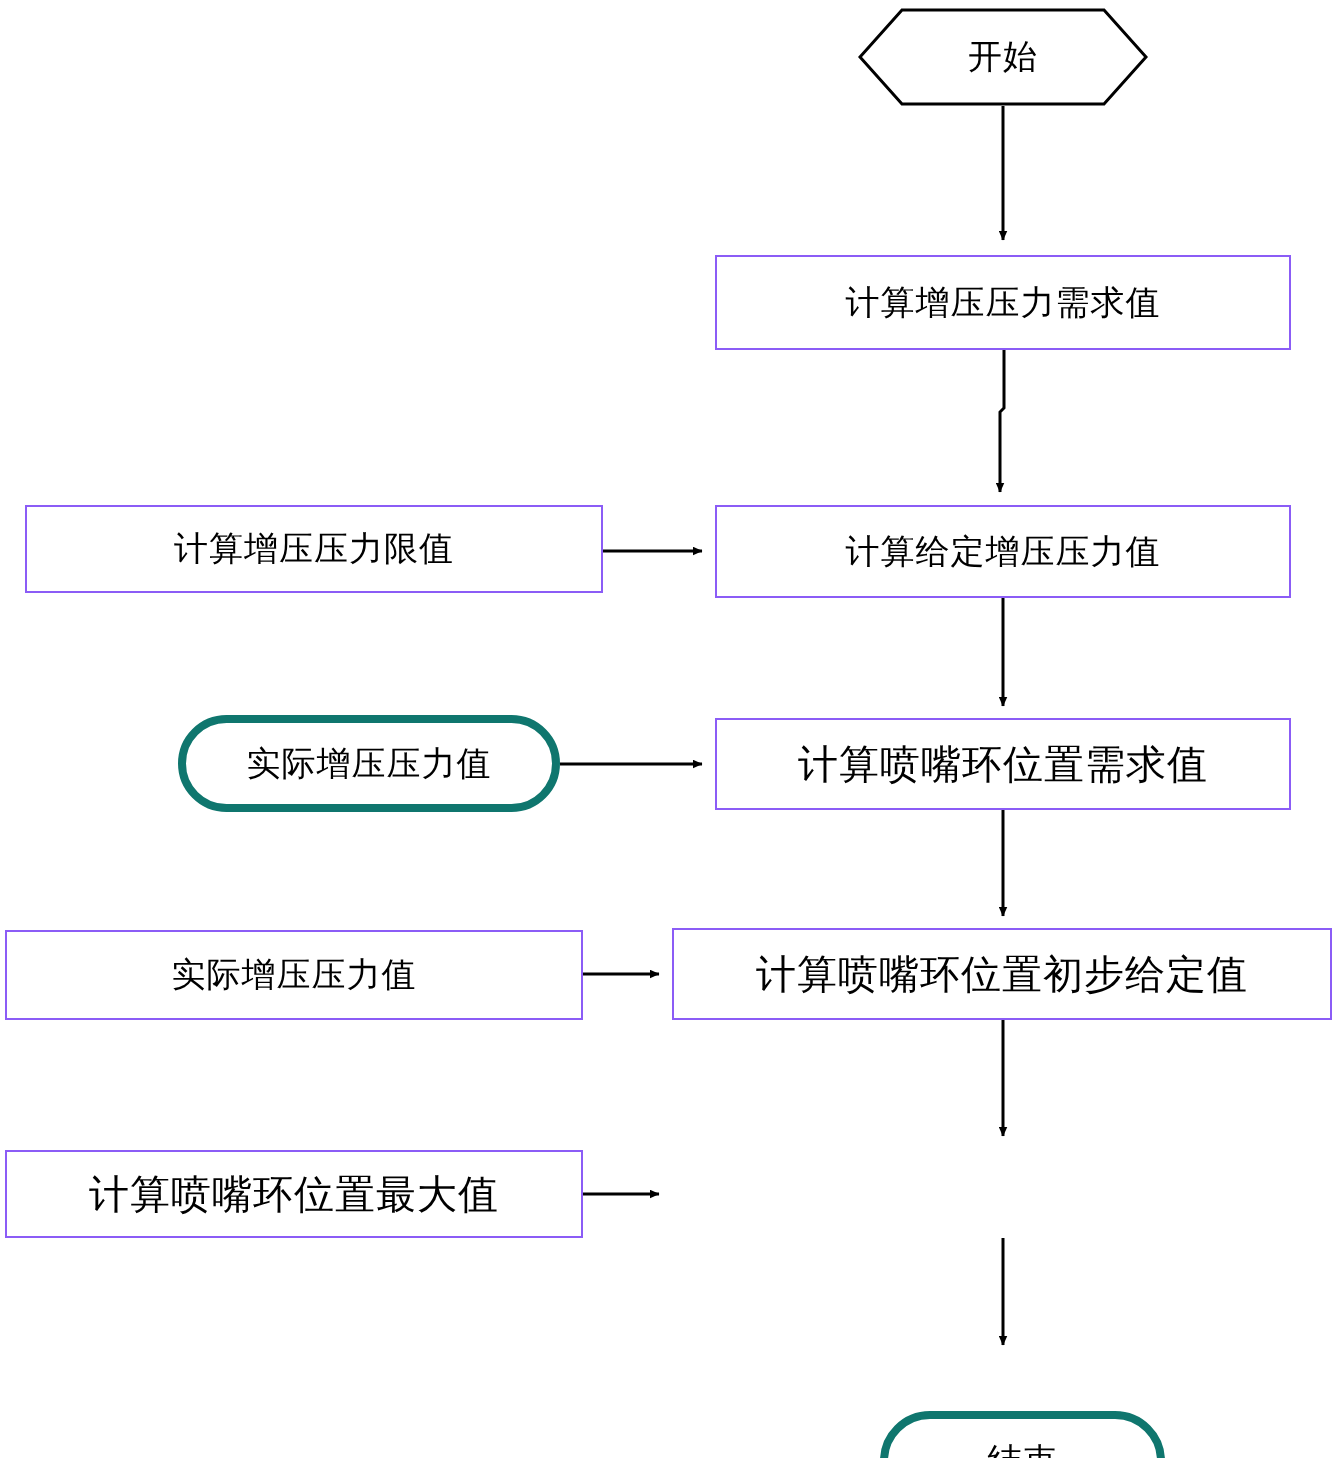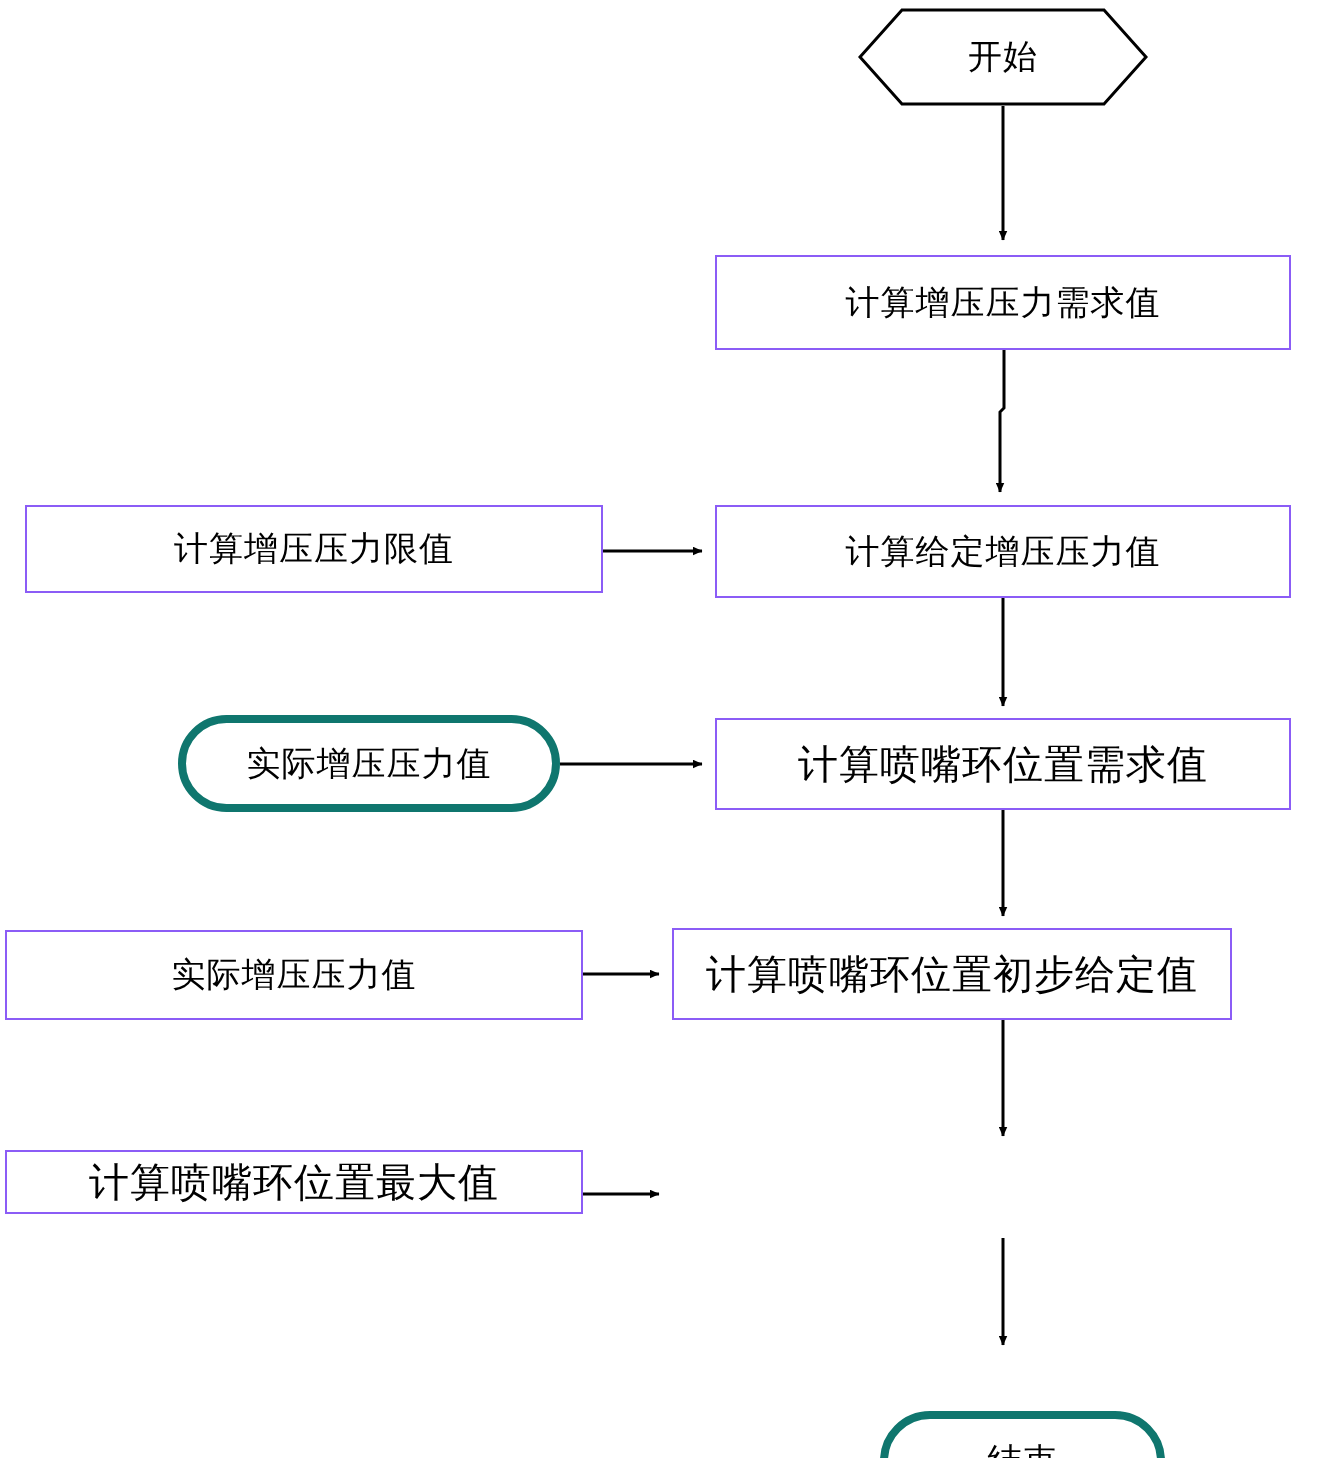--- a/index.html
+++ b/index.html
@@ -141,25 +141,25 @@
   </div>
 
   <div class="node node-rect" style="left:715px; top:718px; width:576px; height:92px;">
     <span class="node-label f-33">计算喷嘴环位置需求值</span>
   </div>
 
   <div class="node node-rect" style="left:5px; top:930px; width:578px; height:90px;">
     <span class="node-label f-34">实际增压压力值</span>
   </div>
 
-  <div class="node node-rect" style="left:672px; top:928px; width:560px; height:92px;">
+  <div class="node node-rect" style="left:672px; top:928px; width:660px; height:92px;">
     <span class="node-label f-33">计算喷嘴环位置初步给定值</span>
   </div>
 
-  <div class="node node-rect" style="left:5px; top:1150px; width:578px; height:64px;">
+  <div class="node node-rect" style="left:5px; top:1150px; width:578px; height:88px;">
     <span class="node-label f-33">计算喷嘴环位置最大值</span>
   </div>
 
 
   <div class="node node-stadium" style="left:880px; top:1411px; width:285px; height:100px;">
     <span class="node-label f-34">结束</span>
   </div>
 
 </div>
 

